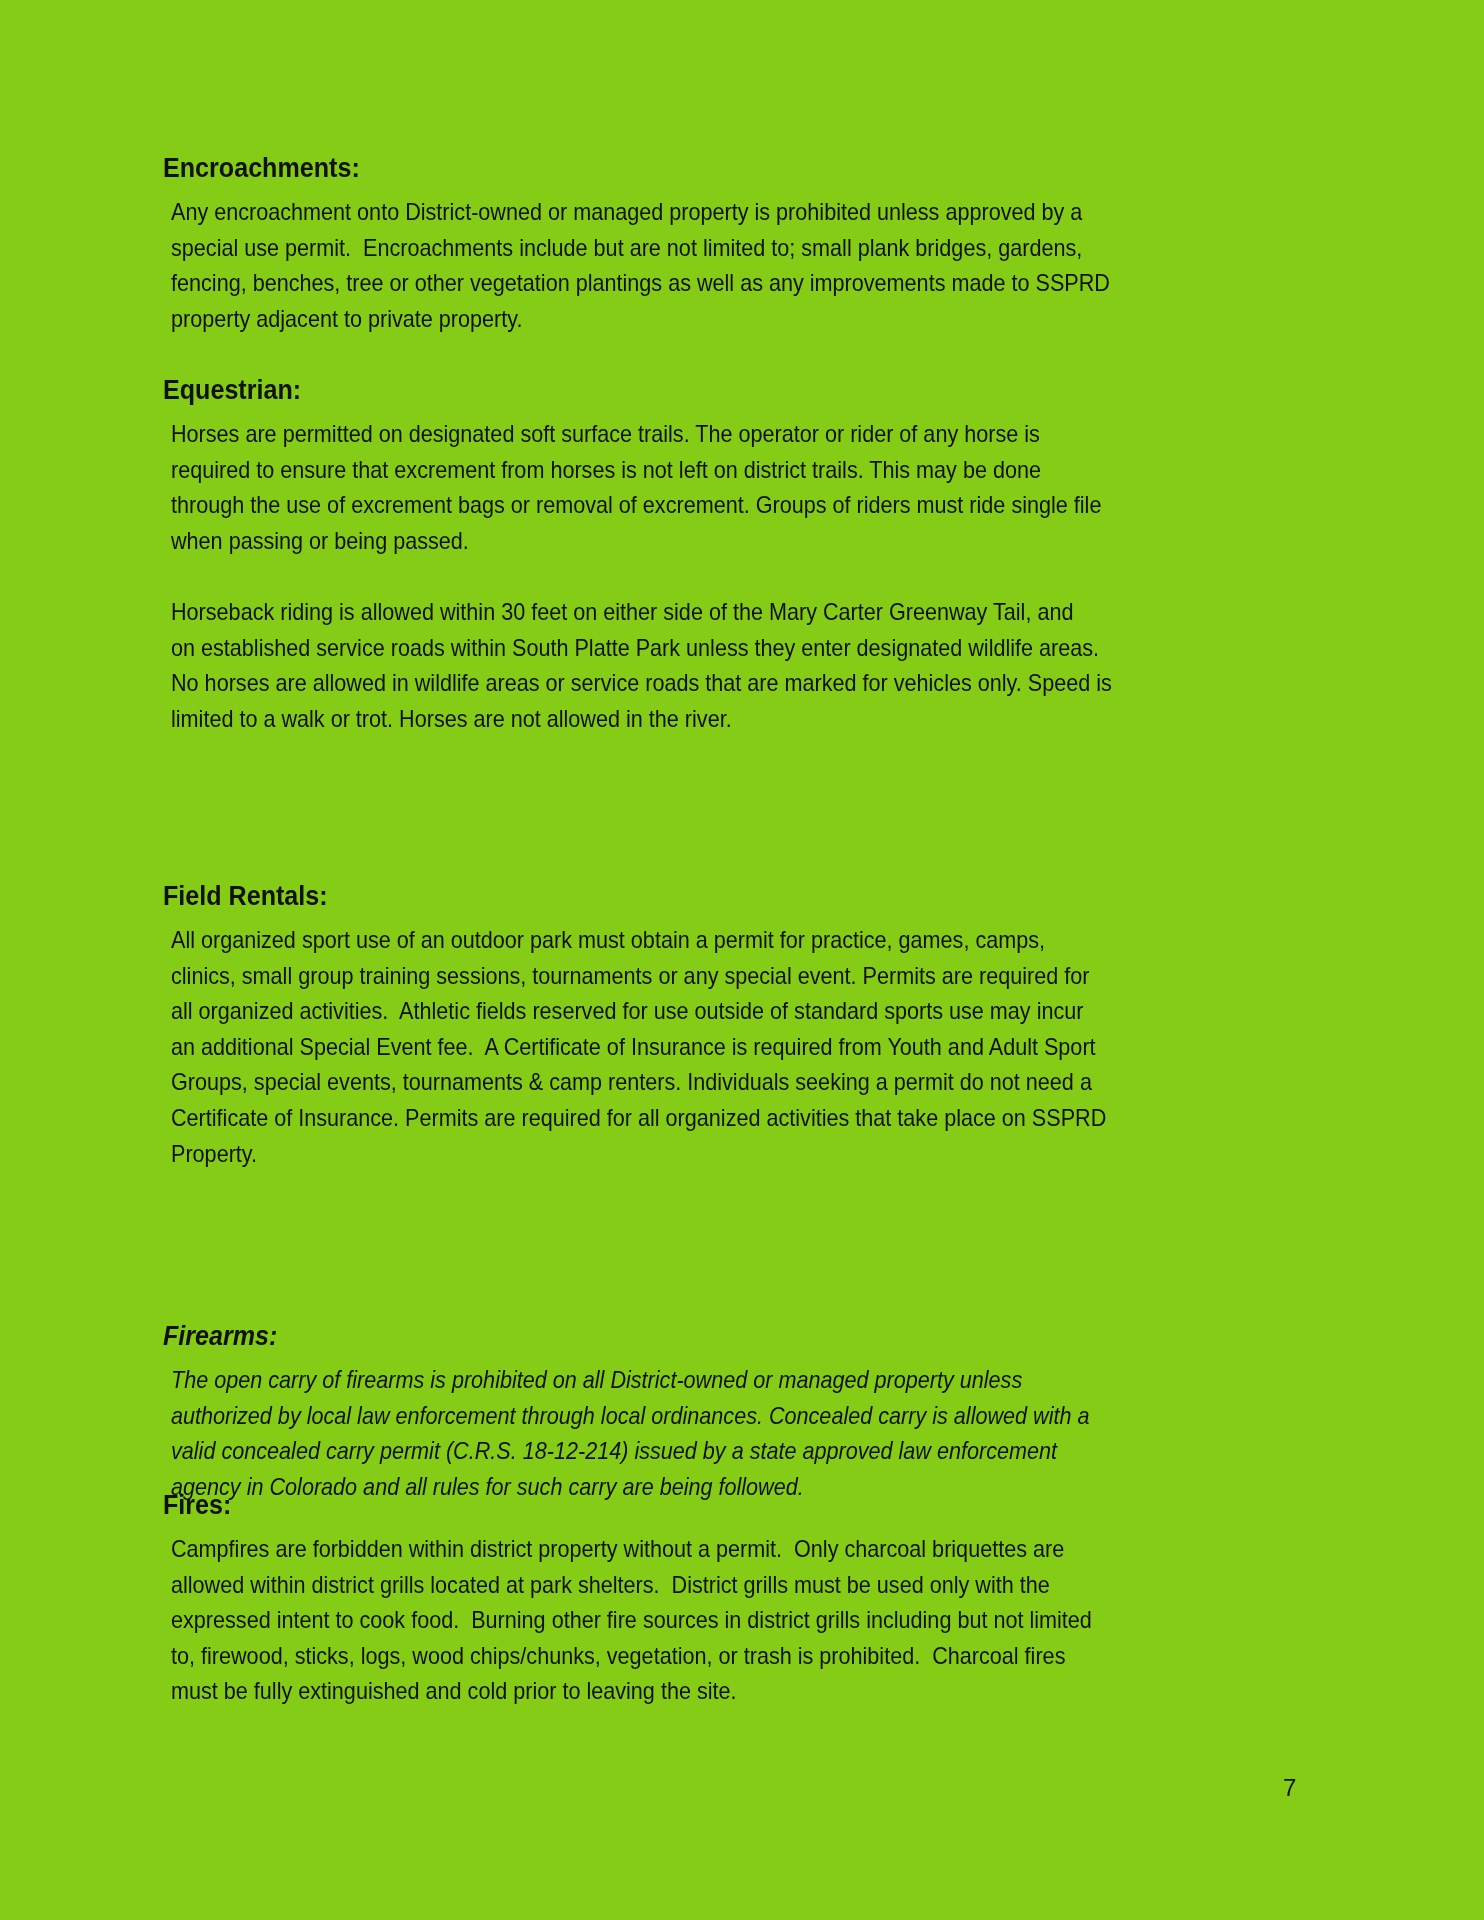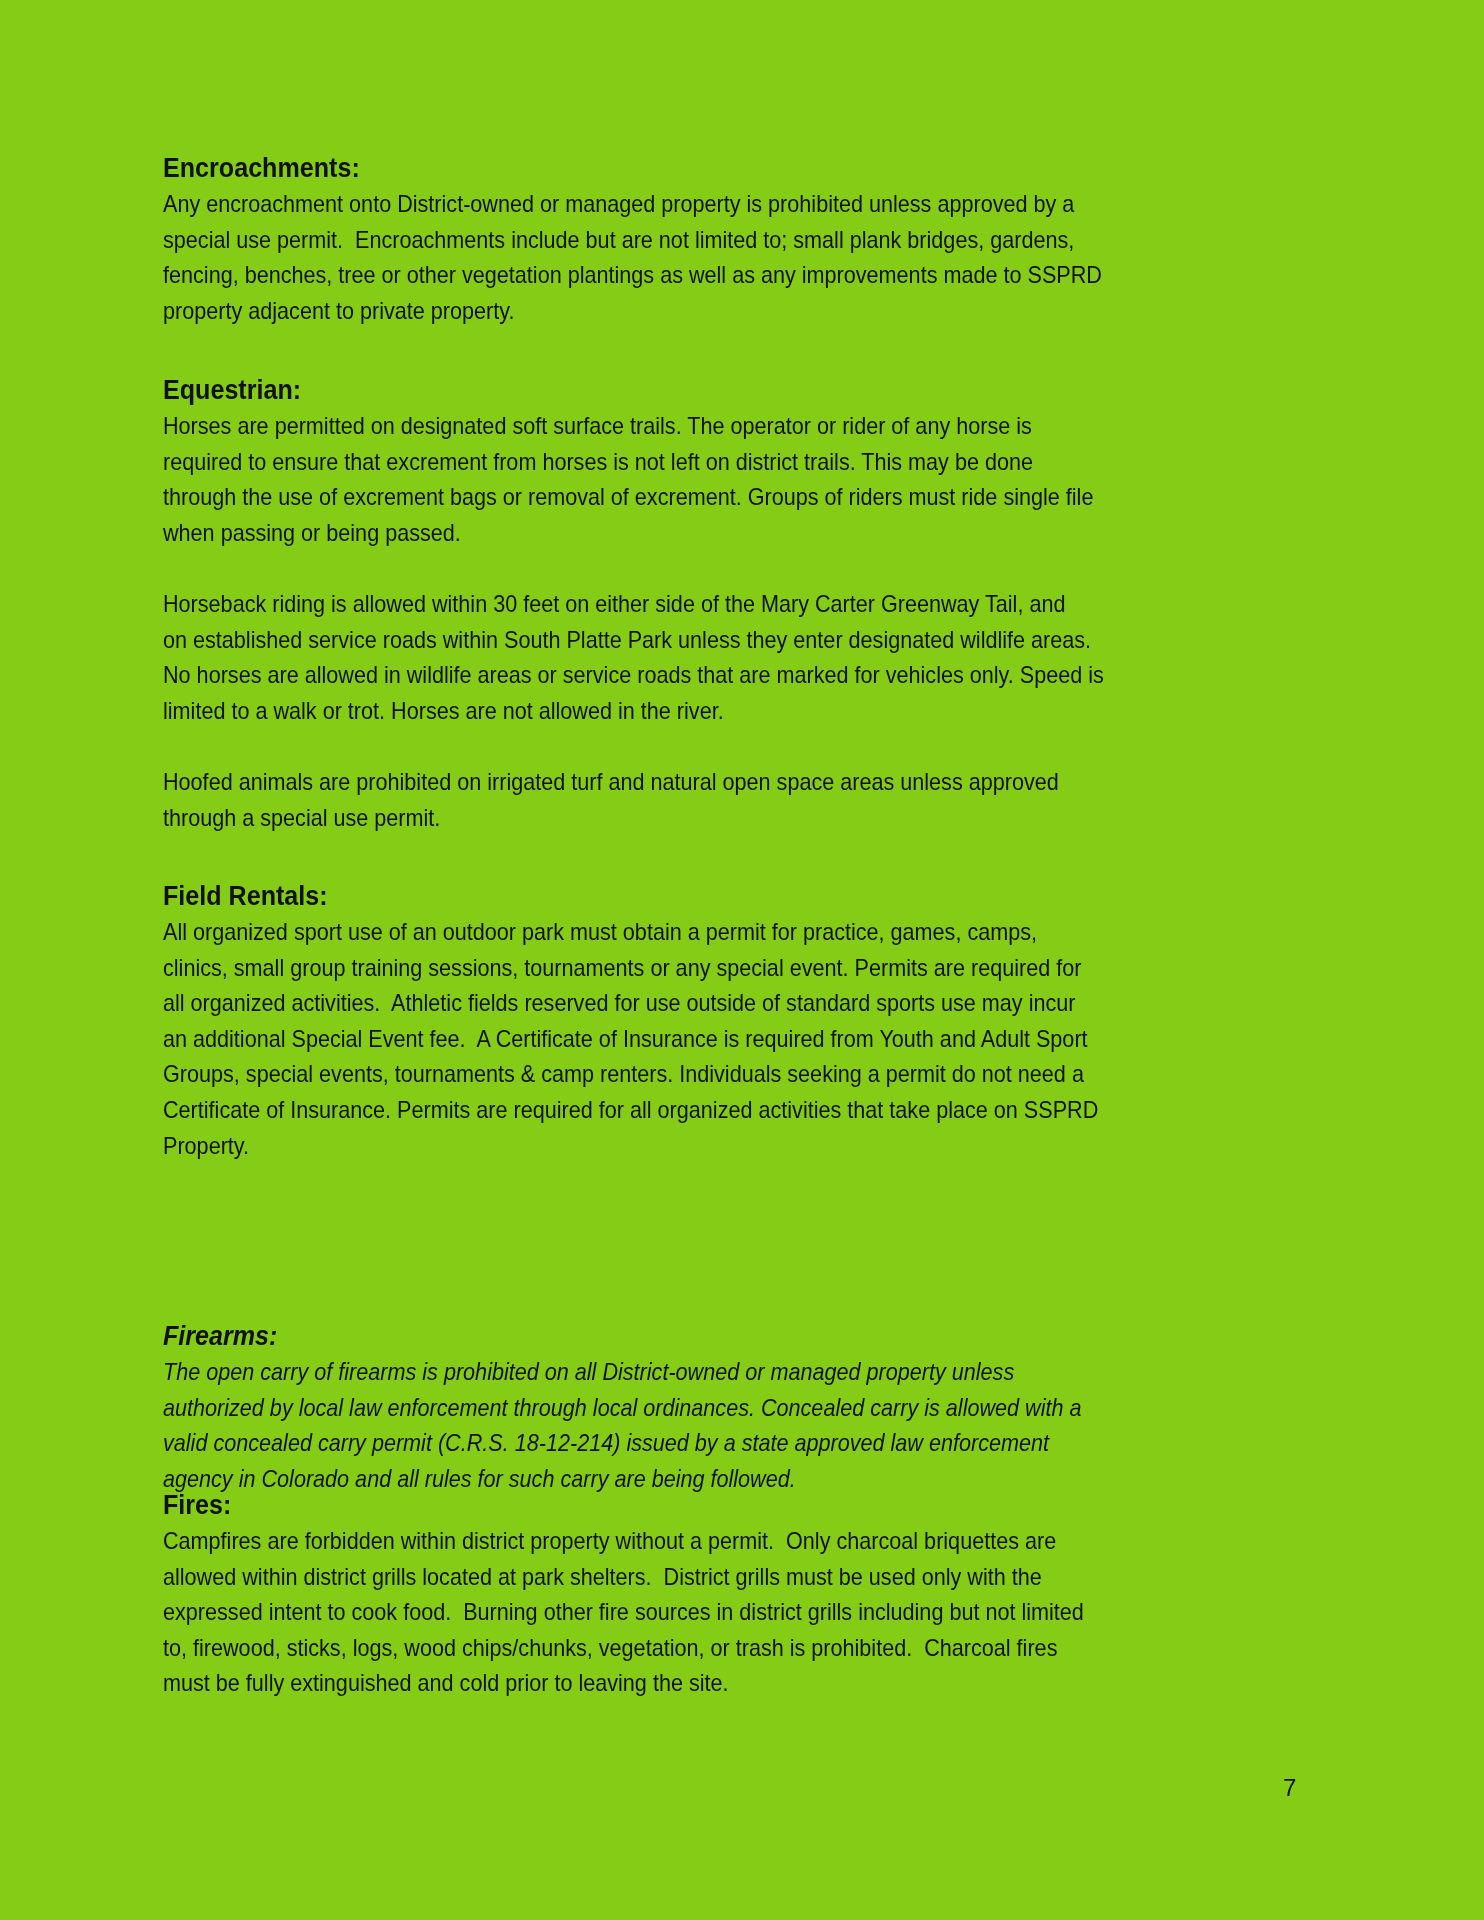--- a/index.html
+++ b/index.html
@@ -10,21 +10,21 @@
     font-family: "Liberation Sans", sans-serif;
     font-weight: bold;
     font-size: 27px;
     color: #111111;
     line-height: 36px;
     height: 36px;
     white-space: nowrap;
     transform-origin: left center;
     transform: scaleX(0.93);
   }
-  .para { margin: 0; }
+  .para { margin: 8px; }
   .para + .para { margin-top: 35.6px; }
   .line {
     font-family: "Liberation Sans", sans-serif;
     font-size: 24px;
     color: #111111;
     line-height: 35.6px;
     height: 35.6px;
     white-space: pre;
     transform-origin: left center;
     transform: scaleX(0.9);
@@ -61,24 +61,20 @@
       <div class="line">required to ensure that excrement from horses is not left on district trails. This may be done</div>
       <div class="line">through the use of excrement bags or removal of excrement. Groups of riders must ride single file</div>
       <div class="line">when passing or being passed.</div>
     </div>
     <div class="para">
       <div class="line">Horseback riding is allowed within 30 feet on either side of the Mary Carter Greenway Tail, and</div>
       <div class="line">on established service roads within South Platte Park unless they enter designated wildlife areas.</div>
       <div class="line">No horses are allowed in wildlife areas or service roads that are marked for vehicles only. Speed is</div>
       <div class="line">limited to a walk or trot. Horses are not allowed in the river.</div>
     </div>
-    <div class="para">
-      <div class="line">Hoofed animals are prohibited on irrigated turf and natural open space areas unless approved</div>
-      <div class="line">through a special use permit.</div>
-    </div>
   </div>
 
   <div class="section" style="top:878px;">
     <div class="heading">Field Rentals:</div>
     <div class="para">
       <div class="line">All organized sport use of an outdoor park must obtain a permit for practice, games, camps,</div>
       <div class="line">clinics, small group training sessions, tournaments or any special event. Permits are required for</div>
       <div class="line">all organized activities.  Athletic fields reserved for use outside of standard sports use may incur</div>
       <div class="line">an additional Special Event fee.  A Certificate of Insurance is required from Youth and Adult Sport</div>
       <div class="line">Groups, special events, tournaments &amp; camp renters. Individuals seeking a permit do not need a</div>

